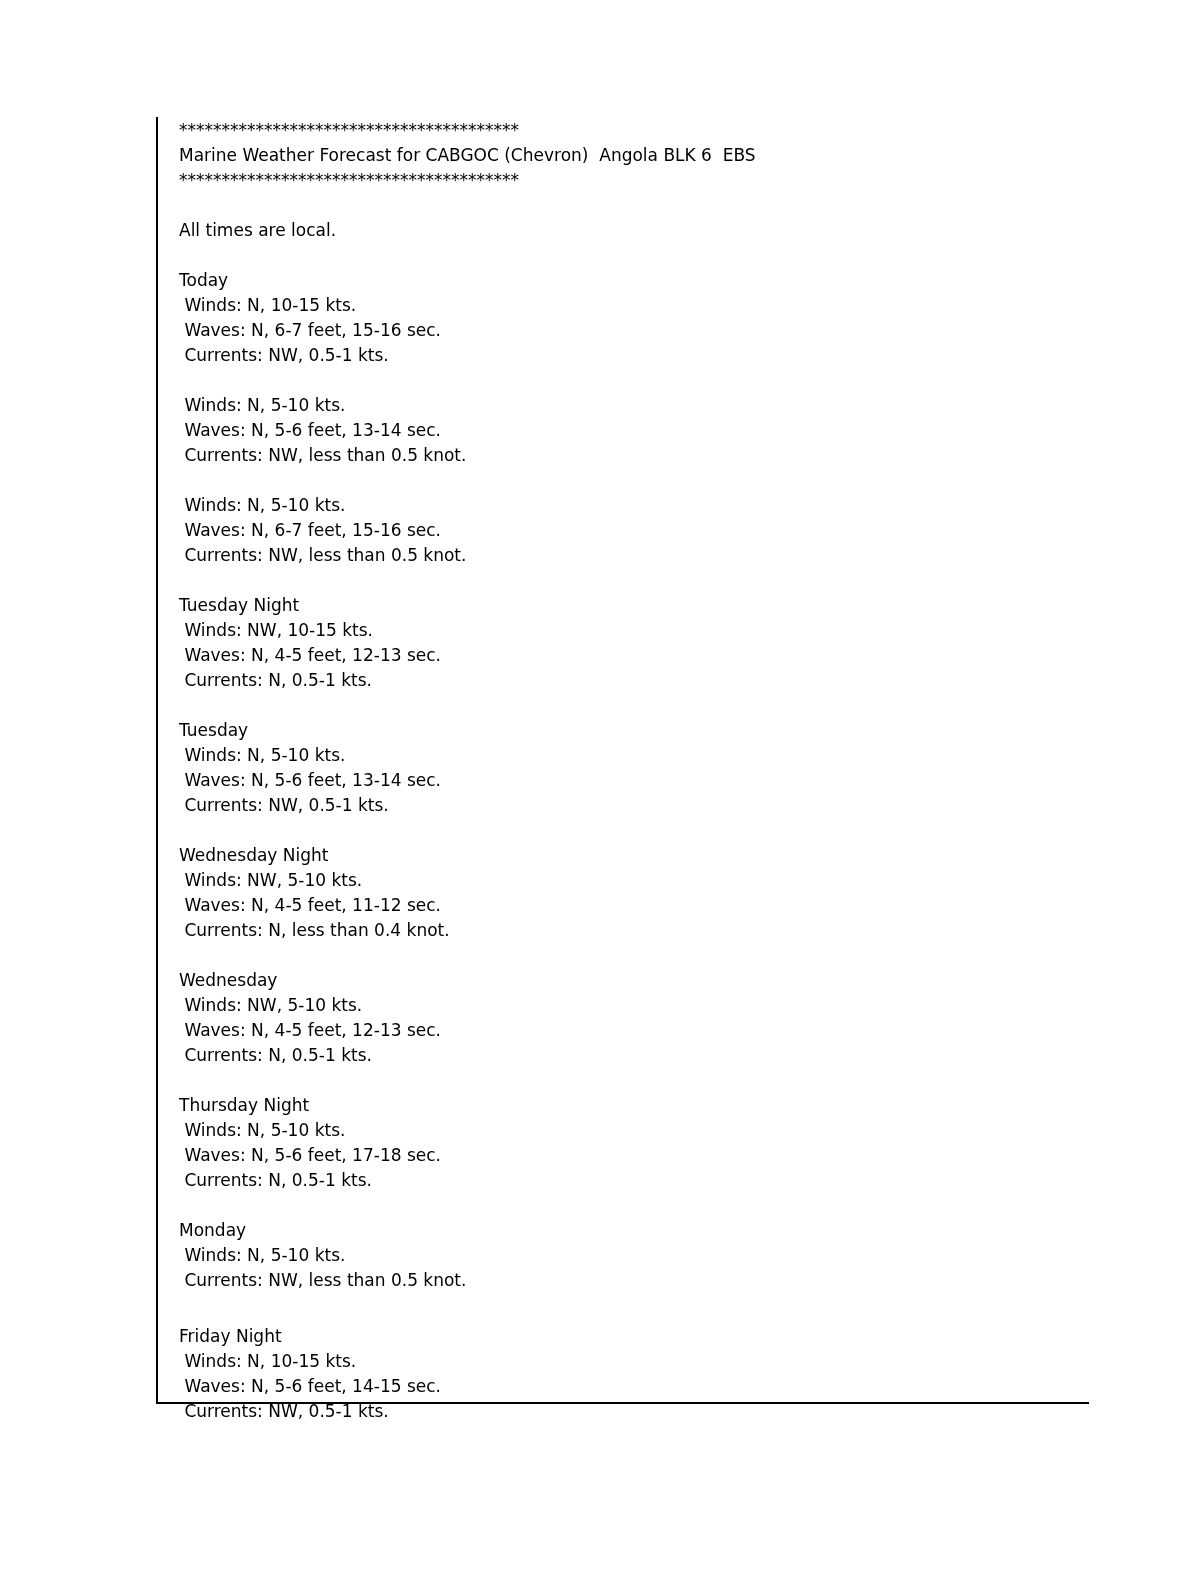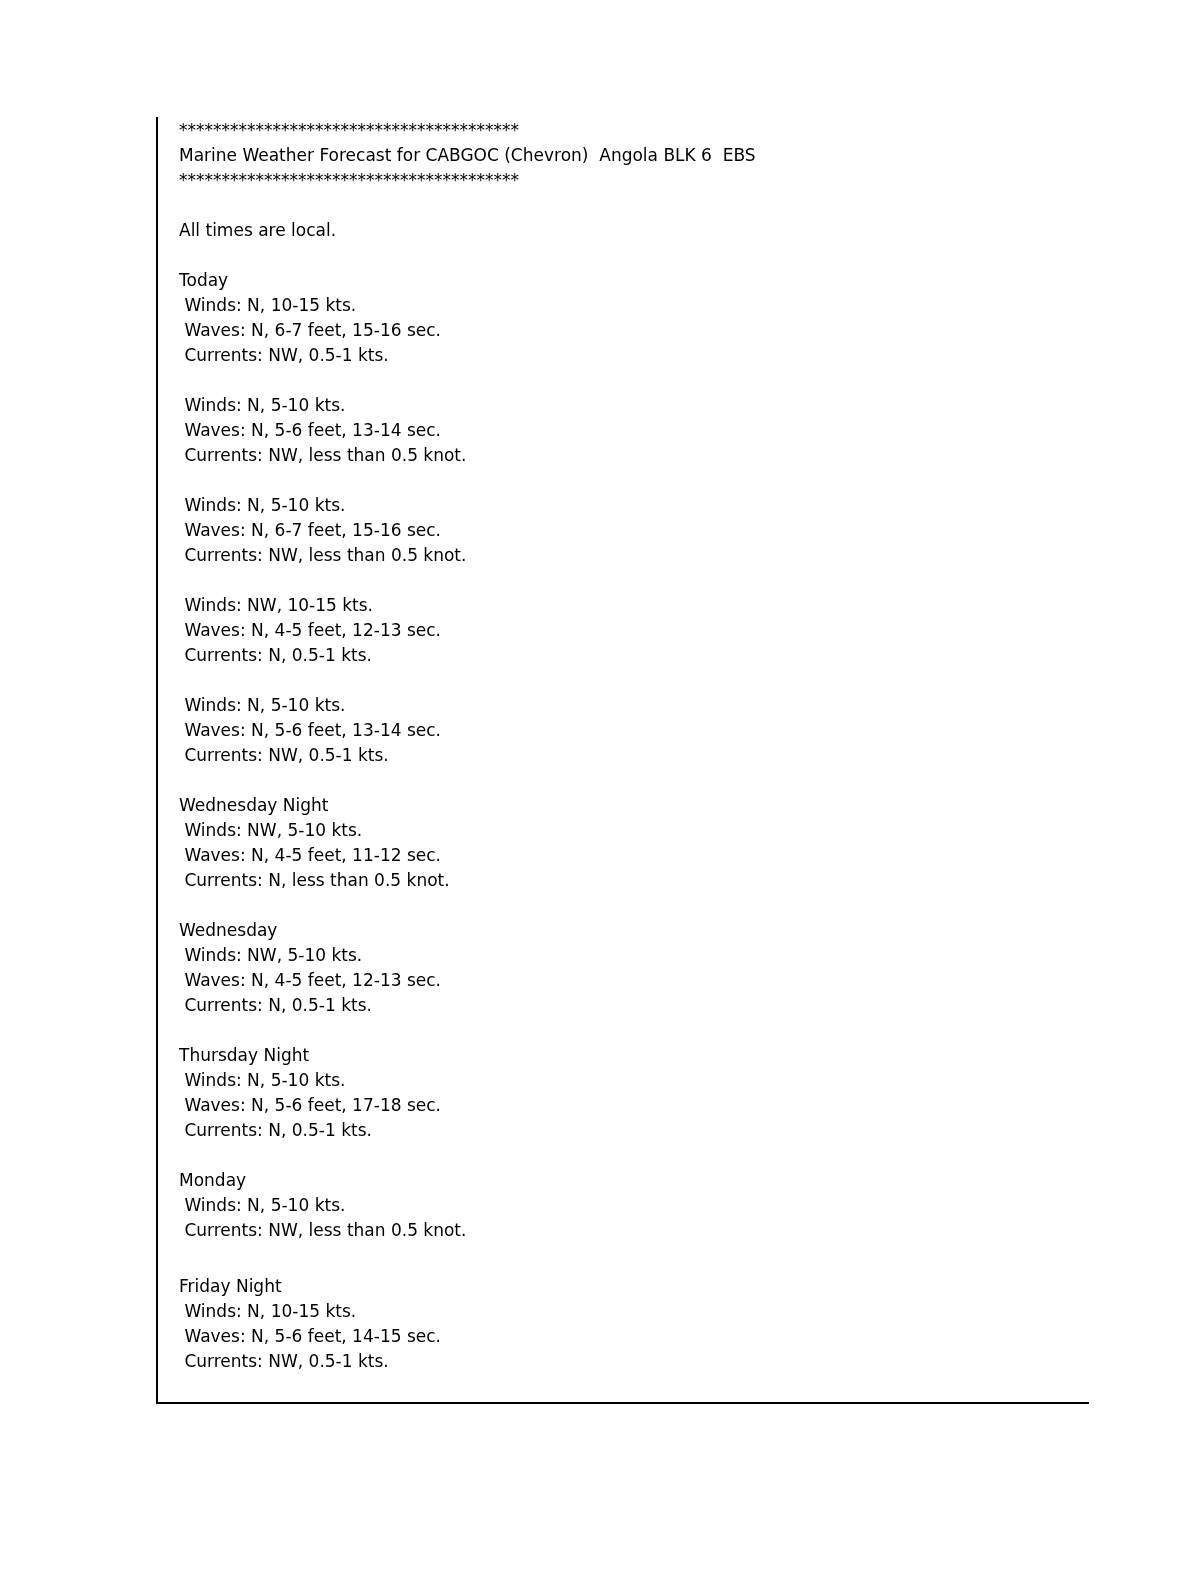--- a/index.html
+++ b/index.html
@@ -74,38 +74,40 @@
   </div>
 
   <div class="section">
     <div class="line"> Winds: N, 5-10 kts.</div>
     <div class="line"> Waves: N, 6-7 feet, 15-16 sec.</div>
     <div class="line"> Currents: NW, less than 0.5 knot.</div>
     <div class="line blank"></div>
   </div>
 
   <div class="section">
+    <div class="line">Tuesday Night</div>
     <div class="line"> Winds: NW, 10-15 kts.</div>
     <div class="line"> Waves: N, 4-5 feet, 12-13 sec.</div>
     <div class="line"> Currents: N, 0.5-1 kts.</div>
     <div class="line blank"></div>
   </div>
 
   <div class="section">
+    <div class="line">Tuesday</div>
     <div class="line"> Winds: N, 5-10 kts.</div>
     <div class="line"> Waves: N, 5-6 feet, 13-14 sec.</div>
     <div class="line"> Currents: NW, 0.5-1 kts.</div>
     <div class="line blank"></div>
   </div>
 
   <div class="section">
     <div class="line">Wednesday Night</div>
     <div class="line"> Winds: NW, 5-10 kts.</div>
     <div class="line"> Waves: N, 4-5 feet, 11-12 sec.</div>
-    <div class="line"> Currents: N, less than 0.5 knot.</div>
+    <div class="line"> Currents: N, less than 0.4 knot.</div>
     <div class="line blank"></div>
   </div>
 
   <div class="section">
     <div class="line">Wednesday</div>
     <div class="line"> Winds: NW, 5-10 kts.</div>
     <div class="line"> Waves: N, 4-5 feet, 12-13 sec.</div>
     <div class="line"> Currents: N, 0.5-1 kts.</div>
     <div class="line blank"></div>
   </div>

